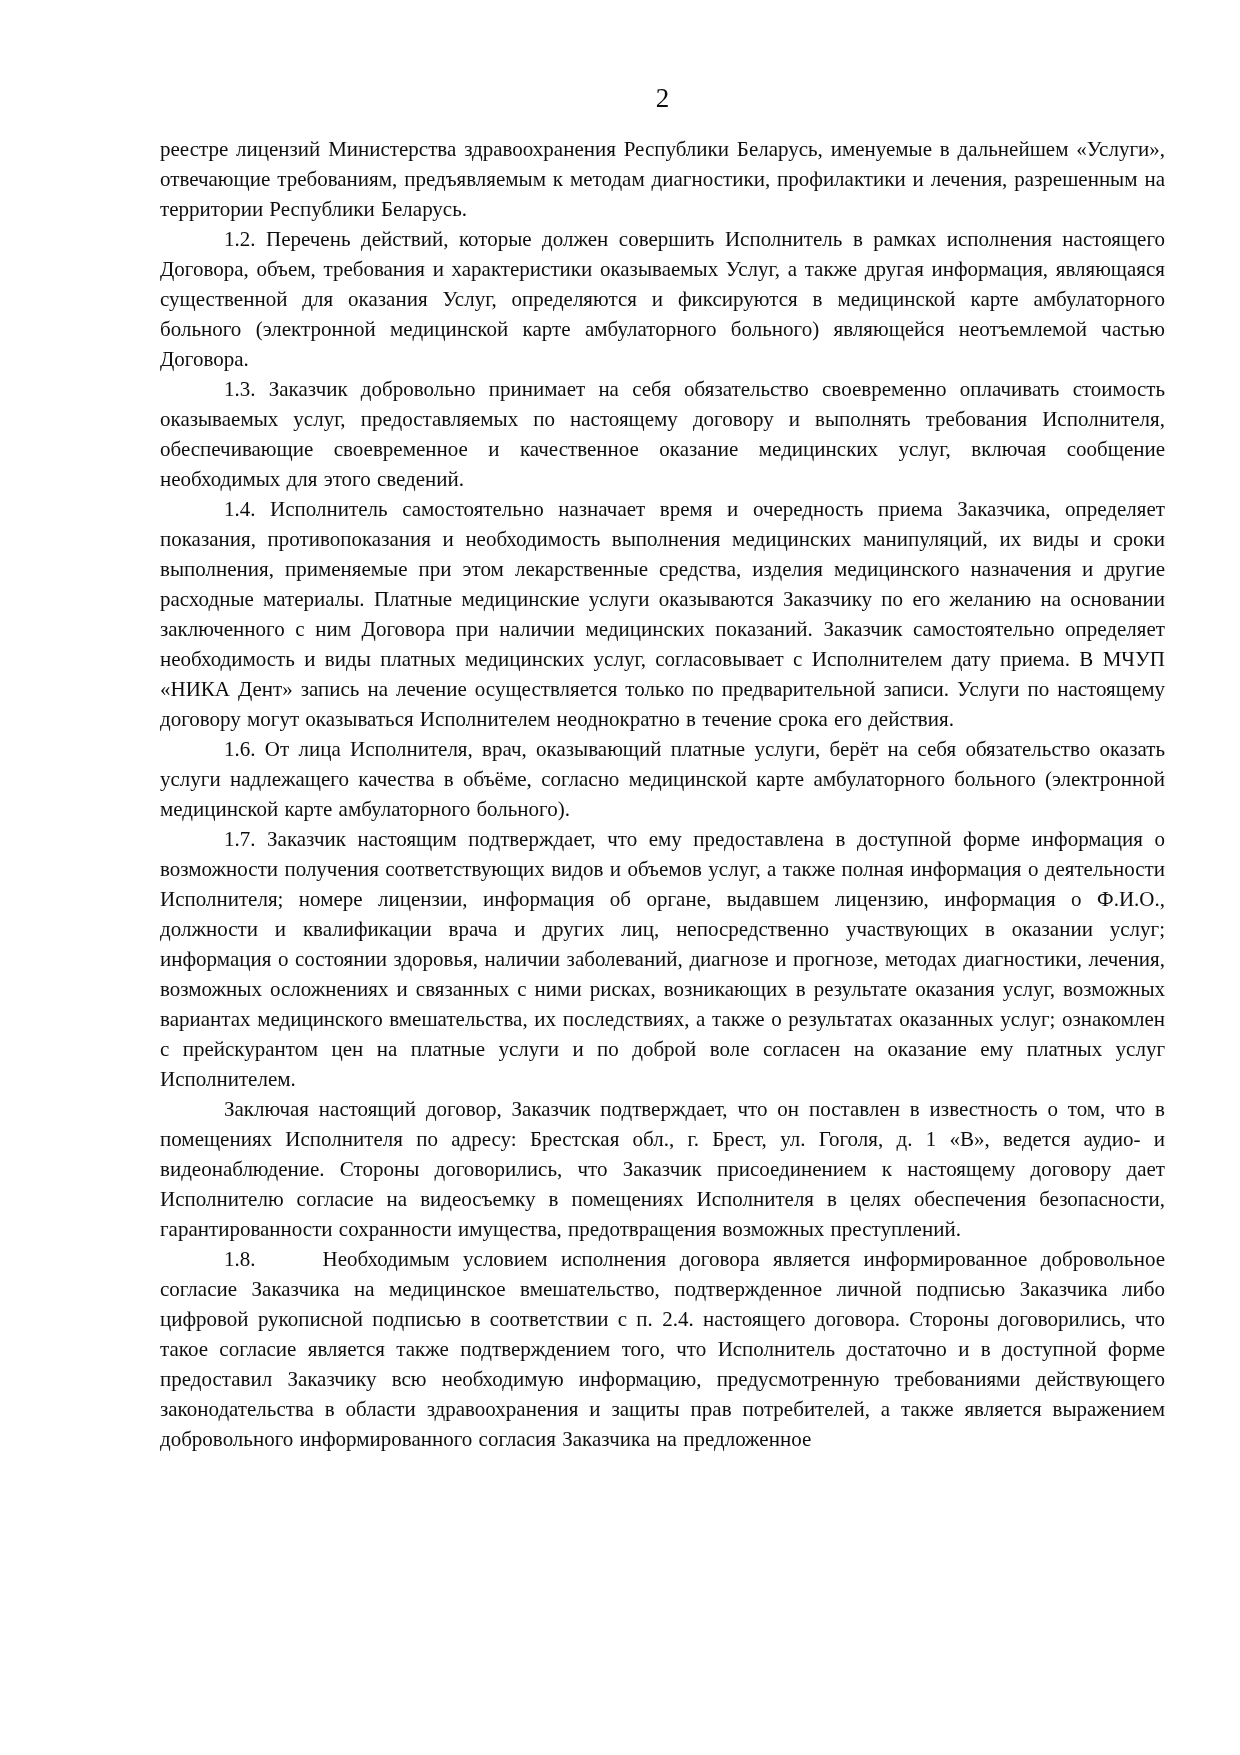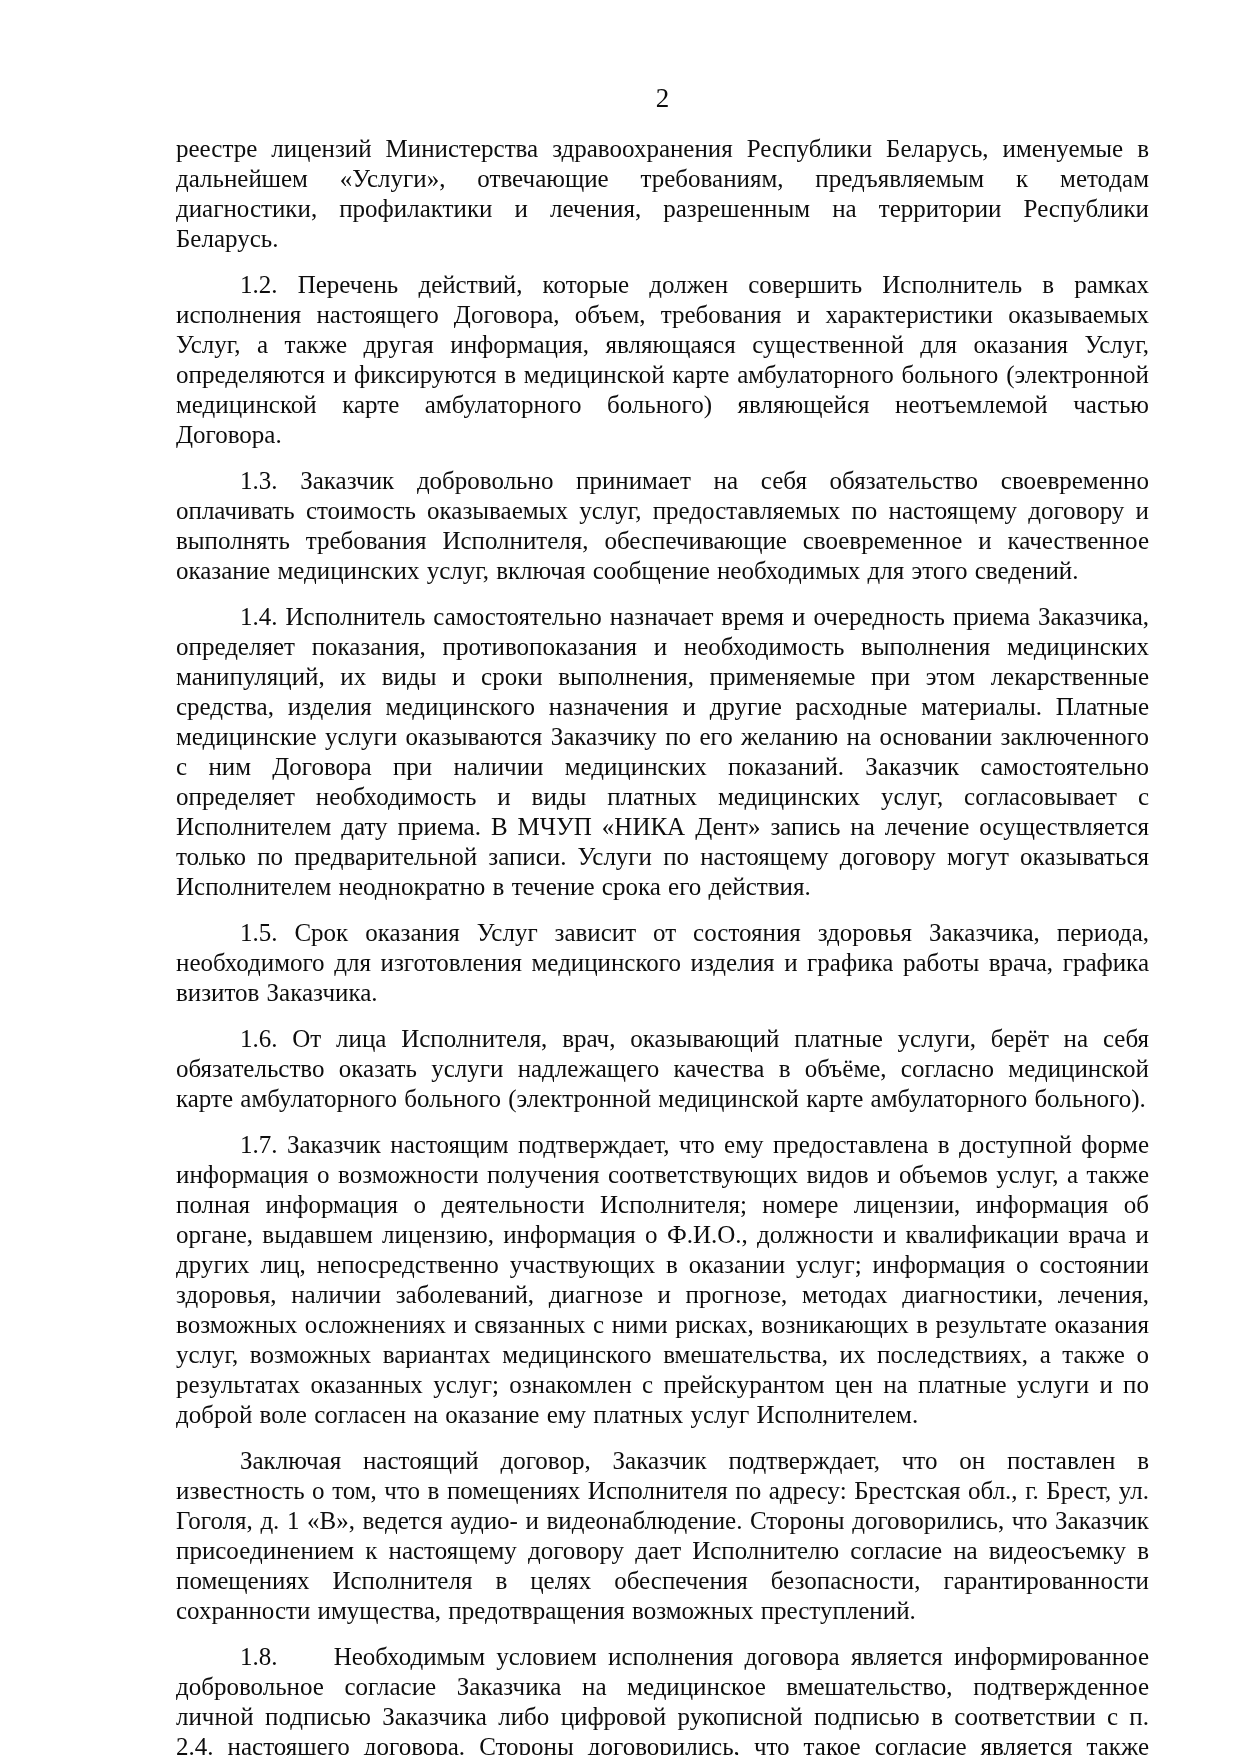--- a/index.html
+++ b/index.html
@@ -21,40 +21,39 @@
   .page-number {
     text-align: center;
     font-size: 27px;
     line-height: 30px;
     height: 30px;
   }
   .contract-body {
     margin-top: 21px;
   }
   .contract-body p.para {
-    margin: 16px;
-    font-size: 25px;
+    margin: 0;
+    font-size: 21px;
     line-height: 30px;
     text-align: justify;
     word-spacing: 1px;
   }
   .contract-body p.para.indent {
     text-indent: 64px;
     font-family: Liberation Serif, serif;
   }
 </style>
 </head>
 <body>
 
 <div class="page">
   <div class="page-number">2</div>
   <div class="contract-body">
       <p class="para">реестре лицензий Министерства здравоохранения Республики Беларусь, именуемые в дальнейшем «Услуги», отвечающие требованиям, предъявляемым к методам диагностики, профилактики и лечения, разрешенным на территории Республики Беларусь.</p>
       <p class="para indent">1.2. Перечень действий, которые должен совершить Исполнитель в рамках исполнения настоящего Договора, объем, требования и характеристики оказываемых Услуг, а также другая информация, являющаяся существенной для оказания Услуг, определяются и фиксируются в медицинской карте амбулаторного больного (электронной медицинской карте амбулаторного больного) являющейся неотъемлемой частью Договора.</p>
       <p class="para indent">1.3. Заказчик добровольно принимает на себя обязательство своевременно оплачивать стоимость оказываемых услуг, предоставляемых по настоящему договору и выполнять требования Исполнителя, обеспечивающие своевременное и качественное оказание медицинских услуг, включая сообщение необходимых для этого сведений.</p>
       <p class="para indent">1.4. Исполнитель самостоятельно назначает время и очередность приема Заказчика, определяет показания, противопоказания и необходимость выполнения медицинских манипуляций, их виды и сроки выполнения, применяемые при этом лекарственные средства, изделия медицинского назначения и другие расходные материалы. Платные медицинские услуги оказываются Заказчику по его желанию на основании заключенного с ним Договора при наличии медицинских показаний. Заказчик самостоятельно определяет необходимость и виды платных медицинских услуг, согласовывает с Исполнителем дату приема. В МЧУП «НИКА Дент» запись на лечение осуществляется только по предварительной записи. Услуги по настоящему договору могут оказываться Исполнителем неоднократно в течение срока его действия.</p>
-      <p class="para indent">1.5. Срок оказания Услуг зависит от состояния здоровья Заказчика, периода, необходимого для изготовления медицинского изделия и графика работы врача, графика визитов Заказчика.</p>
       <p class="para indent">1.6. От лица Исполнителя, врач, оказывающий платные услуги, берёт на себя обязательство оказать услуги надлежащего качества в объёме, согласно медицинской карте амбулаторного больного (электронной медицинской карте амбулаторного больного).</p>
       <p class="para indent">1.7. Заказчик настоящим подтверждает, что ему предоставлена в доступной форме информация о возможности получения соответствующих видов и объемов услуг, а также полная информация о деятельности Исполнителя; номере лицензии, информация об органе, выдавшем лицензию, информация о Ф.И.О., должности и квалификации врача и других лиц, непосредственно участвующих в оказании услуг; информация о состоянии здоровья, наличии заболеваний, диагнозе и прогнозе, методах диагностики, лечения, возможных осложнениях и связанных с ними рисках, возникающих в результате оказания услуг, возможных вариантах медицинского вмешательства, их последствиях, а также о результатах оказанных услуг; ознакомлен с прейскурантом цен на платные услуги и по доброй воле согласен на оказание ему платных услуг Исполнителем.</p>
       <p class="para indent">Заключая настоящий договор, Заказчик подтверждает, что он поставлен в известность о том, что в помещениях Исполнителя по адресу: Брестская обл., г. Брест, ул. Гоголя, д. 1 «В», ведется аудио- и видеонаблюдение. Стороны договорились, что Заказчик присоединением к настоящему договору дает Исполнителю согласие на видеосъемку в помещениях Исполнителя в целях обеспечения безопасности, гарантированности сохранности имущества, предотвращения возможных преступлений.</p>
       <p class="para indent">1.8.&nbsp;&nbsp;&nbsp;&nbsp;&nbsp;Необходимым условием исполнения договора является информированное добровольное согласие Заказчика на медицинское вмешательство, подтвержденное личной подписью Заказчика либо цифровой рукописной подписью в соответствии с п. 2.4. настоящего договора. Стороны договорились, что такое согласие является также подтверждением того, что Исполнитель достаточно и в доступной форме предоставил Заказчику всю необходимую информацию, предусмотренную требованиями действующего законодательства в области здравоохранения и защиты прав потребителей, а также является выражением добровольного информированного согласия Заказчика на предложенное</p>
     </div>
 </div>
 
 </body></html>

